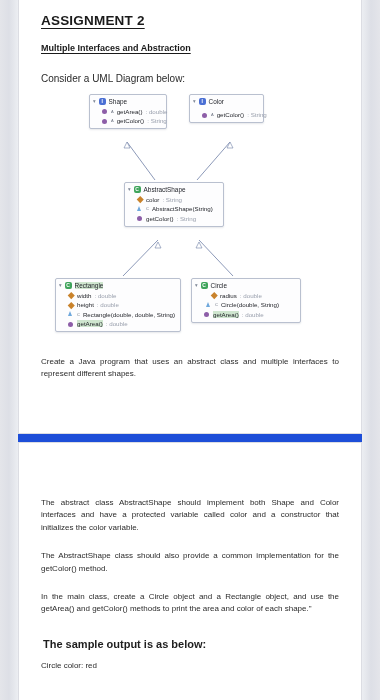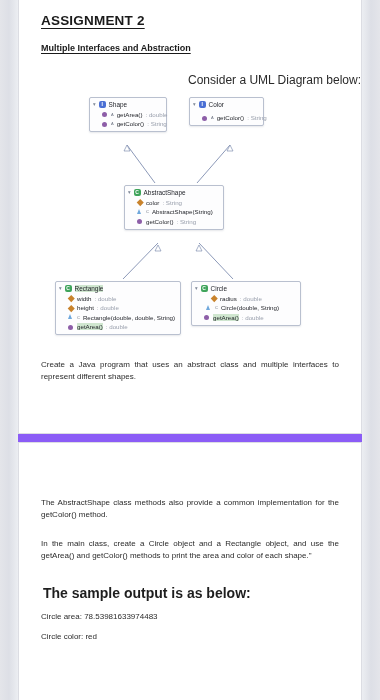--- a/index.html
+++ b/index.html
@@ -6,21 +6,21 @@
   html, body {
     margin: 0; padding: 0;
     width: 380px; height: 700px;
     background: #e9eaee;
     font-family: "Liberation Sans", sans-serif;
     overflow: hidden;
   }
   #viewport {
     position: relative;
     width: 380px; height: 700px;
-    background: #8b5cf6;
+    background: #1d4ed8;
     overflow: hidden;
   }
   
   .gutter {
     position: absolute; top: 0; bottom: 0;
     background: linear-gradient(to right,#e4e5ea,#dddfe6,#eceef2);
   }
   .gutter.left  { left: 0;  width: 18px; }
   .gutter.right { right: 0; width: 18px;
     background: linear-gradient(to left,#e4e5ea,#dddfe6,#eceef2); }
@@ -48,24 +48,23 @@
   h2.subtitle {
     font-size: 9px;
     font-weight: bold;
     color: #1a1a1a;
     margin: 14px 0 8px 22px;
     text-decoration: underline;
     text-underline-offset: 2px;
     display: inline-block;
   }
   p.lead {
-    font-size: 12px;
+    font-size: 10px;
     color: #2a2a2a;
     margin: 12px 0 0 22px;
-    text-align: right;
   }
 
   
   .uml {
     position: relative;
     width: 344px;
     height: 250px;
     margin-top: 6px;
   }
   .uml svg.links {
@@ -143,21 +142,21 @@
 
   
   .body-copy {
     font-size: 8px;
     color: #2b2b2b;
     text-align: justify;
     line-height: 1.55;
     margin: 16px 22px 0 22px;
   }
   .out-head {
-    font-size: 14px; font-weight: bold; color: #1e1e1e;
+    font-size: 11px; font-weight: bold; color: #1e1e1e;
     margin: 22px 22px 0 24px;
   }
   .out-line {
     font-size: 8px; color: #2b2b2b;
     margin: 11px 22px 0 22px;
   }
 </style>
 </head>
 <body>
 
@@ -299,23 +298,23 @@
         </div>
       </div>
     </div>
 
     <p class="body-copy">Create a Java program that uses an abstract class and multiple interfaces to represent different shapes.</p>
   </div>
 
   <div class="page" id="page-2">
     <div style="height:38px;"></div>
 
-    <p class="body-copy">The AbstractShape class methods also provide a common implementation for the getColor() method.</p>
+    <p class="body-copy">The abstract class AbstractShape should implement both Shape and Color interfaces and have a protected variable called color and a constructor that initializes the color variable.</p>
+    <p class="body-copy">The AbstractShape class should also provide a common implementation for the getColor() method.</p>
     <p class="body-copy">In the main class, create a Circle object and a Rectangle object, and use the getArea() and getColor() methods to print the area and color of each shape."</p>
 
     <p class="out-head">The sample output is as below:</p>
 
-    <p class="out-line">Circle area: 78.53981633974483</p>
     <p class="out-line">Circle color: red</p>
 
   </div>
 
 </div>
 
 </body></html>

